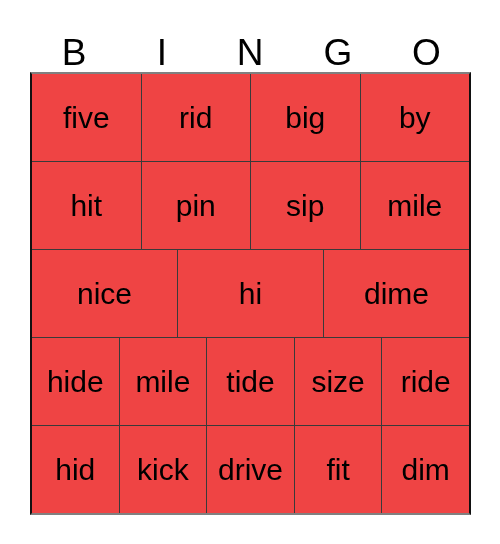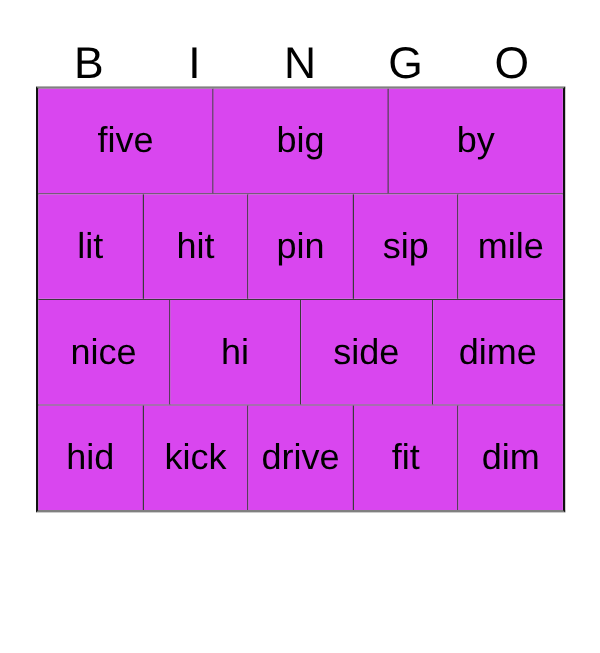--- a/index.html
+++ b/index.html
@@ -67,21 +67,21 @@
   .bingo-cell {
     flex: 1 1 0;
     display: flex;
     align-items: center;
     justify-content: center;
     box-sizing: border-box;
     border-right: 1px solid #3a3a3a;
     font-size: 30px;
     line-height: 32px;
     color: #000000;
-    background: #d946ef;
+    background: #ef4444;
     overflow: hidden;
     white-space: nowrap;
     user-select: none;
   }
   .bingo-cell.last-col {
     border-right: none;
   }
 </style>
 </head>
 <body>
@@ -93,39 +93,45 @@
     <div class="header-letter">I</div>
     <div class="header-letter">N</div>
     <div class="header-letter">G</div>
     <div class="header-letter last">O</div>
   </div>
 
   <div id="bingo-grid">
 
     <div class="bingo-row">
       <div class="bingo-cell">five</div>
+      <div class="bingo-cell">rid</div>
       <div class="bingo-cell">big</div>
       <div class="bingo-cell last-col">by</div>
     </div>
 
     <div class="bingo-row">
-      <div class="bingo-cell">lit</div>
       <div class="bingo-cell">hit</div>
       <div class="bingo-cell">pin</div>
       <div class="bingo-cell">sip</div>
       <div class="bingo-cell last-col">mile</div>
     </div>
 
     <div class="bingo-row">
       <div class="bingo-cell">nice</div>
       <div class="bingo-cell">hi</div>
-      <div class="bingo-cell">side</div>
       <div class="bingo-cell last-col">dime</div>
     </div>
 
+    <div class="bingo-row">
+      <div class="bingo-cell">hide</div>
+      <div class="bingo-cell">mile</div>
+      <div class="bingo-cell">tide</div>
+      <div class="bingo-cell">size</div>
+      <div class="bingo-cell last-col">ride</div>
+    </div>
 
     <div class="bingo-row last-row">
       <div class="bingo-cell">hid</div>
       <div class="bingo-cell">kick</div>
       <div class="bingo-cell">drive</div>
       <div class="bingo-cell">fit</div>
       <div class="bingo-cell last-col">dim</div>
     </div>
 
   </div>

